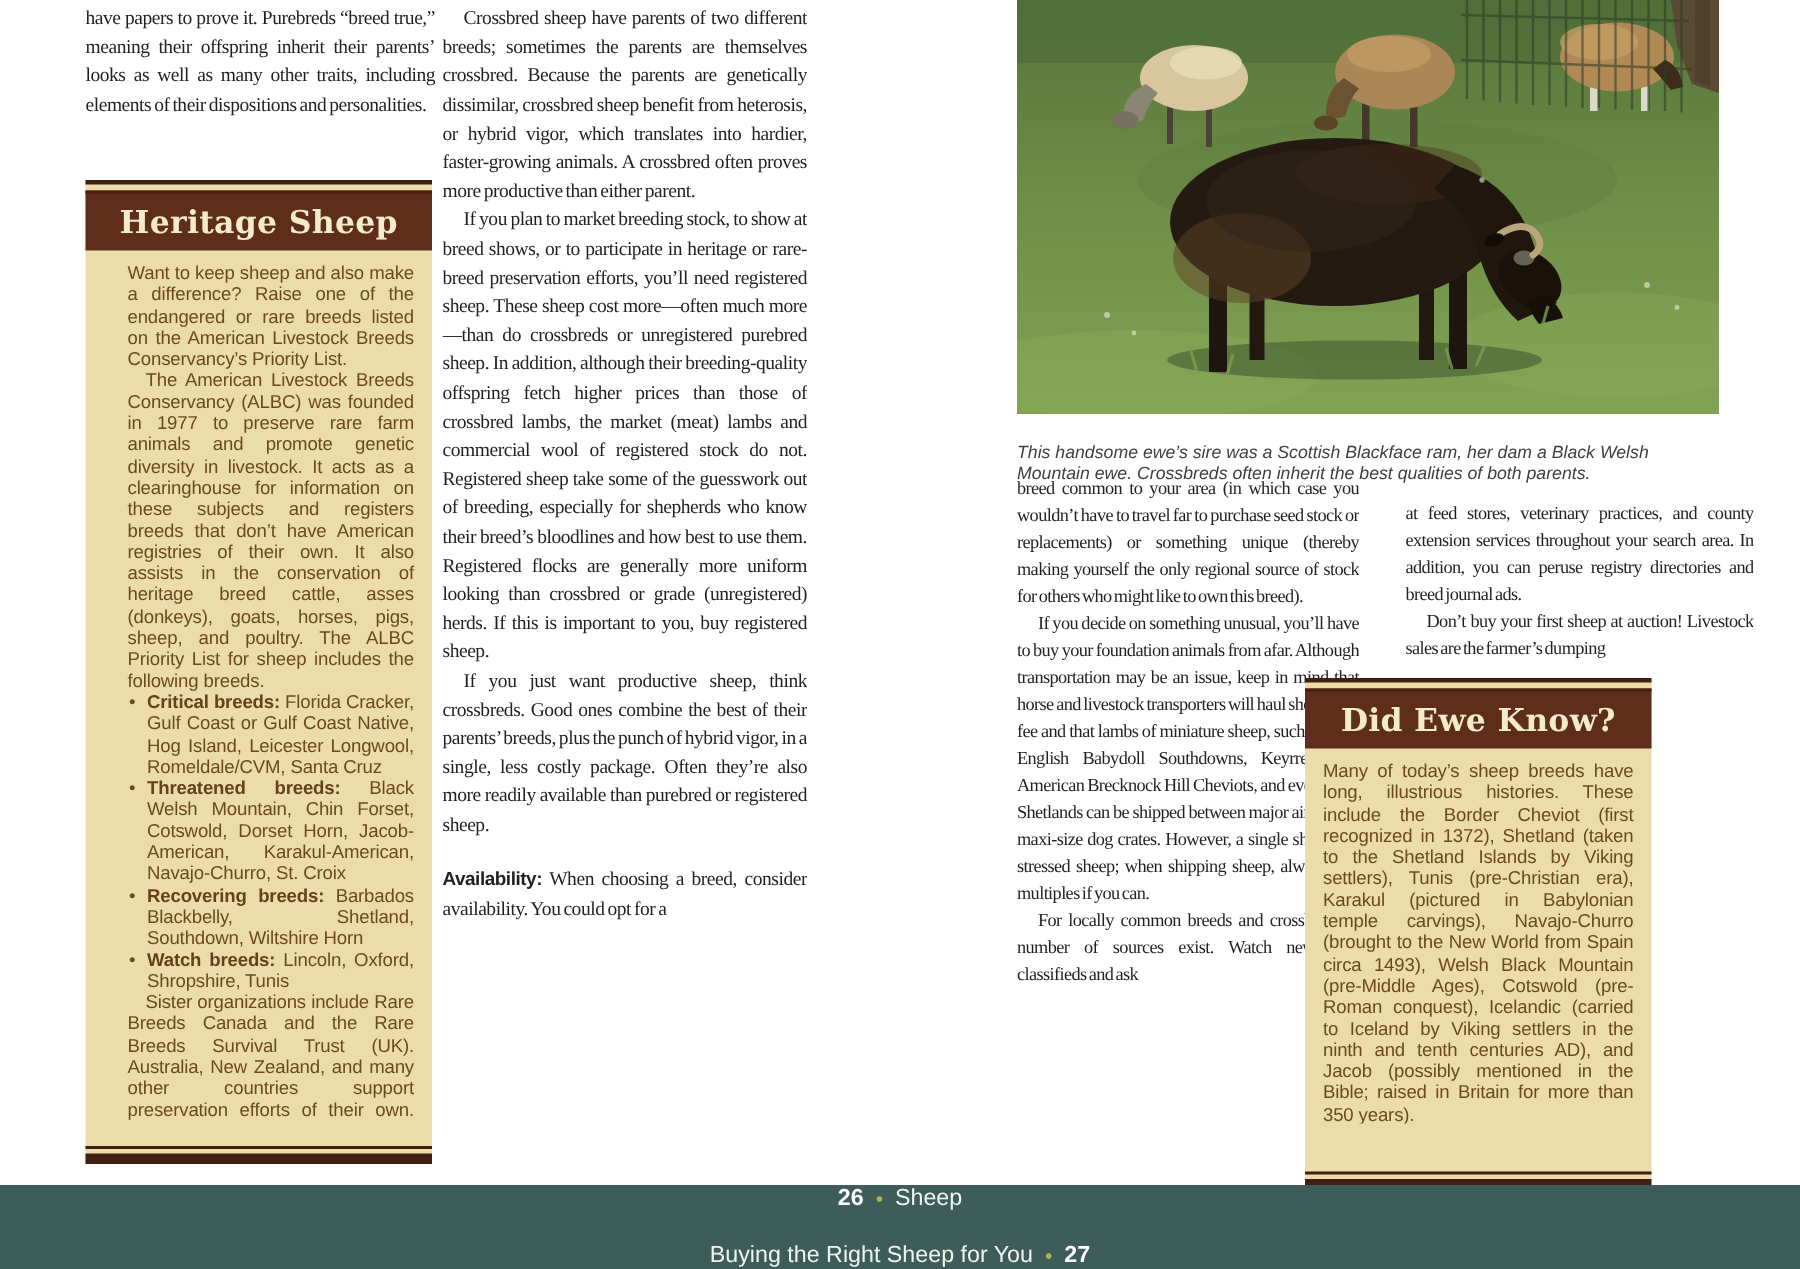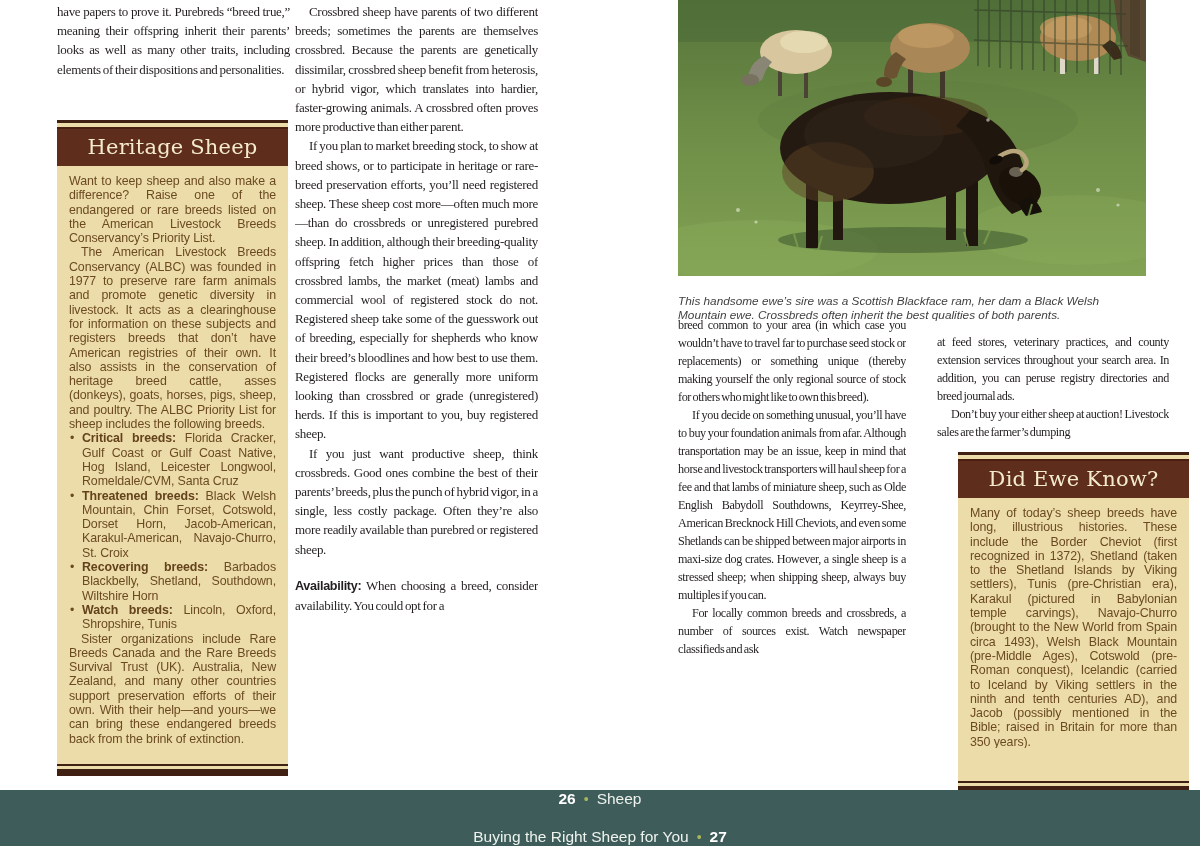--- a/index.html
+++ b/index.html
@@ -13,39 +13,39 @@
   .left-body { font-size:13px; line-height:19.2px; letter-spacing:-0.3px; word-spacing:-1px; }
   .right-body { font-size:12.2px; line-height:18px; letter-spacing:-0.4px; word-spacing:-1.2px; }
   .indent { text-indent:14px; }
   .avail { margin-top:17px !important; }
   .avail-label { font-family:"Liberation Sans", sans-serif; font-weight:bold; font-size:12.6px;margin-top:42px; }
   
   .sbox { position:absolute; background:#ecdca9; }
   .sbox-topline { height:3px; background:#3f2012; margin-bottom:4px; }
   .sbox-header { background:#5f2d1b; border-top:2px solid #481f10; padding:6px 4px 7px; text-align:center; }
   .sbox-header h2 {
-    margin:0; font-family:"DejaVu Serif", serif; font-weight:normal;
+    margin:0; font-family:"DejaVu Serif", serif; font-weight:bold;
     font-size:21px; color:#f4ebcd; letter-spacing:0.2px;
   }
   .sbox-body {
     padding:8px 12px 6px; font-family:"Liberation Sans", sans-serif;
     font-size:12.4px; line-height:14.3px; color:#6b4a22; text-align:justify;
     letter-spacing:-0.1px; overflow:hidden;
   }
   .sbox-body p { margin:0; }
   .sbox-body .b-indent { text-indent:12px; }
   .sbox-body ul { margin:0; padding:0; list-style:none; }
   .sbox-body li { position:relative; padding-left:13px; }
   .sbox-body li::before { content:"•"; position:absolute; left:1px; top:0; color:#6b4a22; }
   .lead { font-weight:bold; color:#63421c; }
   .sbox-bottom { position:absolute; left:0; right:0; bottom:0; }
   .sbox-bottom .thin  { height:2px; background:#3f2012; margin-bottom:3px; }
   .sbox-bottom .thick { height:7px; background:#3f2012; }
   .heritage-box { left:57px; top:120px; width:231px; height:656px; }
-  .didewe-box  { left:958px; top:452px; width:231px; height:341px; }
+  .didewe-box  { left:870px; top:452px; width:231px; height:341px; }
   
   .photo { position:absolute; left:678px; top:0; width:468px; height:276px; }
   .photo svg { display:block; }
   .caption {
     position:absolute; left:678px; top:282px; width:468px;
     font-family:Liberation Sans, sans-serif; font-style:italic;
     font-size:11.8px; line-height:14px; color:#3f3f3f;
   }
   
   .footer {
@@ -65,21 +65,21 @@
 
   <div class="col left-body" style="left:57px; top:2px; width:233px; height:116px;">
     <p>have papers to prove it. Purebreds “breed true,” meaning their offspring inherit their parents’ looks as well as many other traits, including elements of their dispositions and personalities.</p>
   </div>
 
   <div class="sbox heritage-box">
     <div class="sbox-topline"></div>
     <div class="sbox-header">
       <h2>Heritage Sheep</h2>
     </div>
-    <div class="sbox-body" style="height:566px;">
+    <div class="sbox-body" style="height:566px;padding-left:28px;">
       <p>Want to keep sheep and also make a difference? Raise one of the endangered or rare breeds listed on the American Livestock Breeds Conservancy’s Priority List.</p>
       <p class="b-indent">The American Livestock Breeds Conservancy (ALBC) was founded in 1977 to preserve rare farm animals and promote genetic diversity in livestock. It acts as a clearinghouse for information on these subjects and registers breeds that don’t have American registries of their own. It also assists in the conservation of heritage breed cattle, asses (donkeys), goats, horses, pigs, sheep, and poultry. The ALBC Priority List for sheep includes the following breeds.</p>
       <ul>
         <li>
           <span class="lead">Critical breeds:</span><span> Florida Cracker, Gulf Coast or Gulf Coast Native, Hog Island, Leicester Longwool, Romeldale/CVM, Santa Cruz</span>
         </li>
         <li>
           <span class="lead">Threatened breeds:</span><span> Black Welsh Mountain, Chin Forset, Cotswold, Dorset Horn, Jacob-American, Karakul-American, Navajo-Churro, St. Croix</span>
         </li>
         <li>
@@ -207,21 +207,21 @@
   <p class="caption">This handsome ewe’s sire was a Scottish Blackface ram, her dam a Black Welsh Mountain ewe. Crossbreds often inherit the best qualities of both parents.</p>
 
   <div class="col right-body" style="left:678px; top:316px; width:228px; height:462px;">
     <p>breed common to your area (in which case you wouldn’t have to travel far to purchase seed stock or replacements) or something unique (thereby making yourself the only regional source of stock for others who might like to own this breed).</p>
     <p class="indent">If you decide on something unusual, you’ll have to buy your foundation animals from afar. Although transportation may be an issue, keep in mind that horse and livestock transporters will haul sheep for a fee and that lambs of miniature sheep, such as Olde English Babydoll Southdowns, Keyrrey-Shee, American Brecknock Hill Cheviots, and even some Shetlands can be shipped between major airports in maxi-size dog crates. However, a single sheep is a stressed sheep; when shipping sheep, always buy multiples if you can.</p>
     <p class="indent">For locally common breeds and crossbreds, a number of sources exist. Watch newspaper classifieds and ask</p>
   </div>
 
   <div class="col right-body" style="left:937px; top:316px; width:232px; height:132px;margin-top:17px;">
     <p>at feed stores, veterinary practices, and county extension services throughout your search area. In addition, you can peruse registry directories and breed journal ads.</p>
-    <p class="indent">Don’t buy your either sheep at auction! Livestock sales are the farmer’s dumping</p>
+    <p class="indent">Don’t buy your first sheep at auction! Livestock sales are the farmer’s dumping</p>
   </div>
 
   <div class="sbox didewe-box">
     <div class="sbox-topline"></div>
     <div class="sbox-header">
       <h2>Did Ewe Know?</h2>
     </div>
     <div class="sbox-body" style="height:236px;">
       <p>Many of today’s sheep breeds have long, illustrious histories. These include the Border Cheviot (first recognized in 1372), Shetland (taken to the Shetland Islands by Viking settlers), Tunis (pre-Christian era), Karakul (pictured in Babylonian temple carvings), Navajo-Churro (brought to the New World from Spain circa 1493), Welsh Black Mountain (pre-Middle Ages), Cotswold (pre-Roman conquest), Icelandic (carried to Iceland by Viking settlers in the ninth and tenth centuries AD), and Jacob (possibly mentioned in the Bible; raised in Britain for more than 350 years).</p>
     </div>

